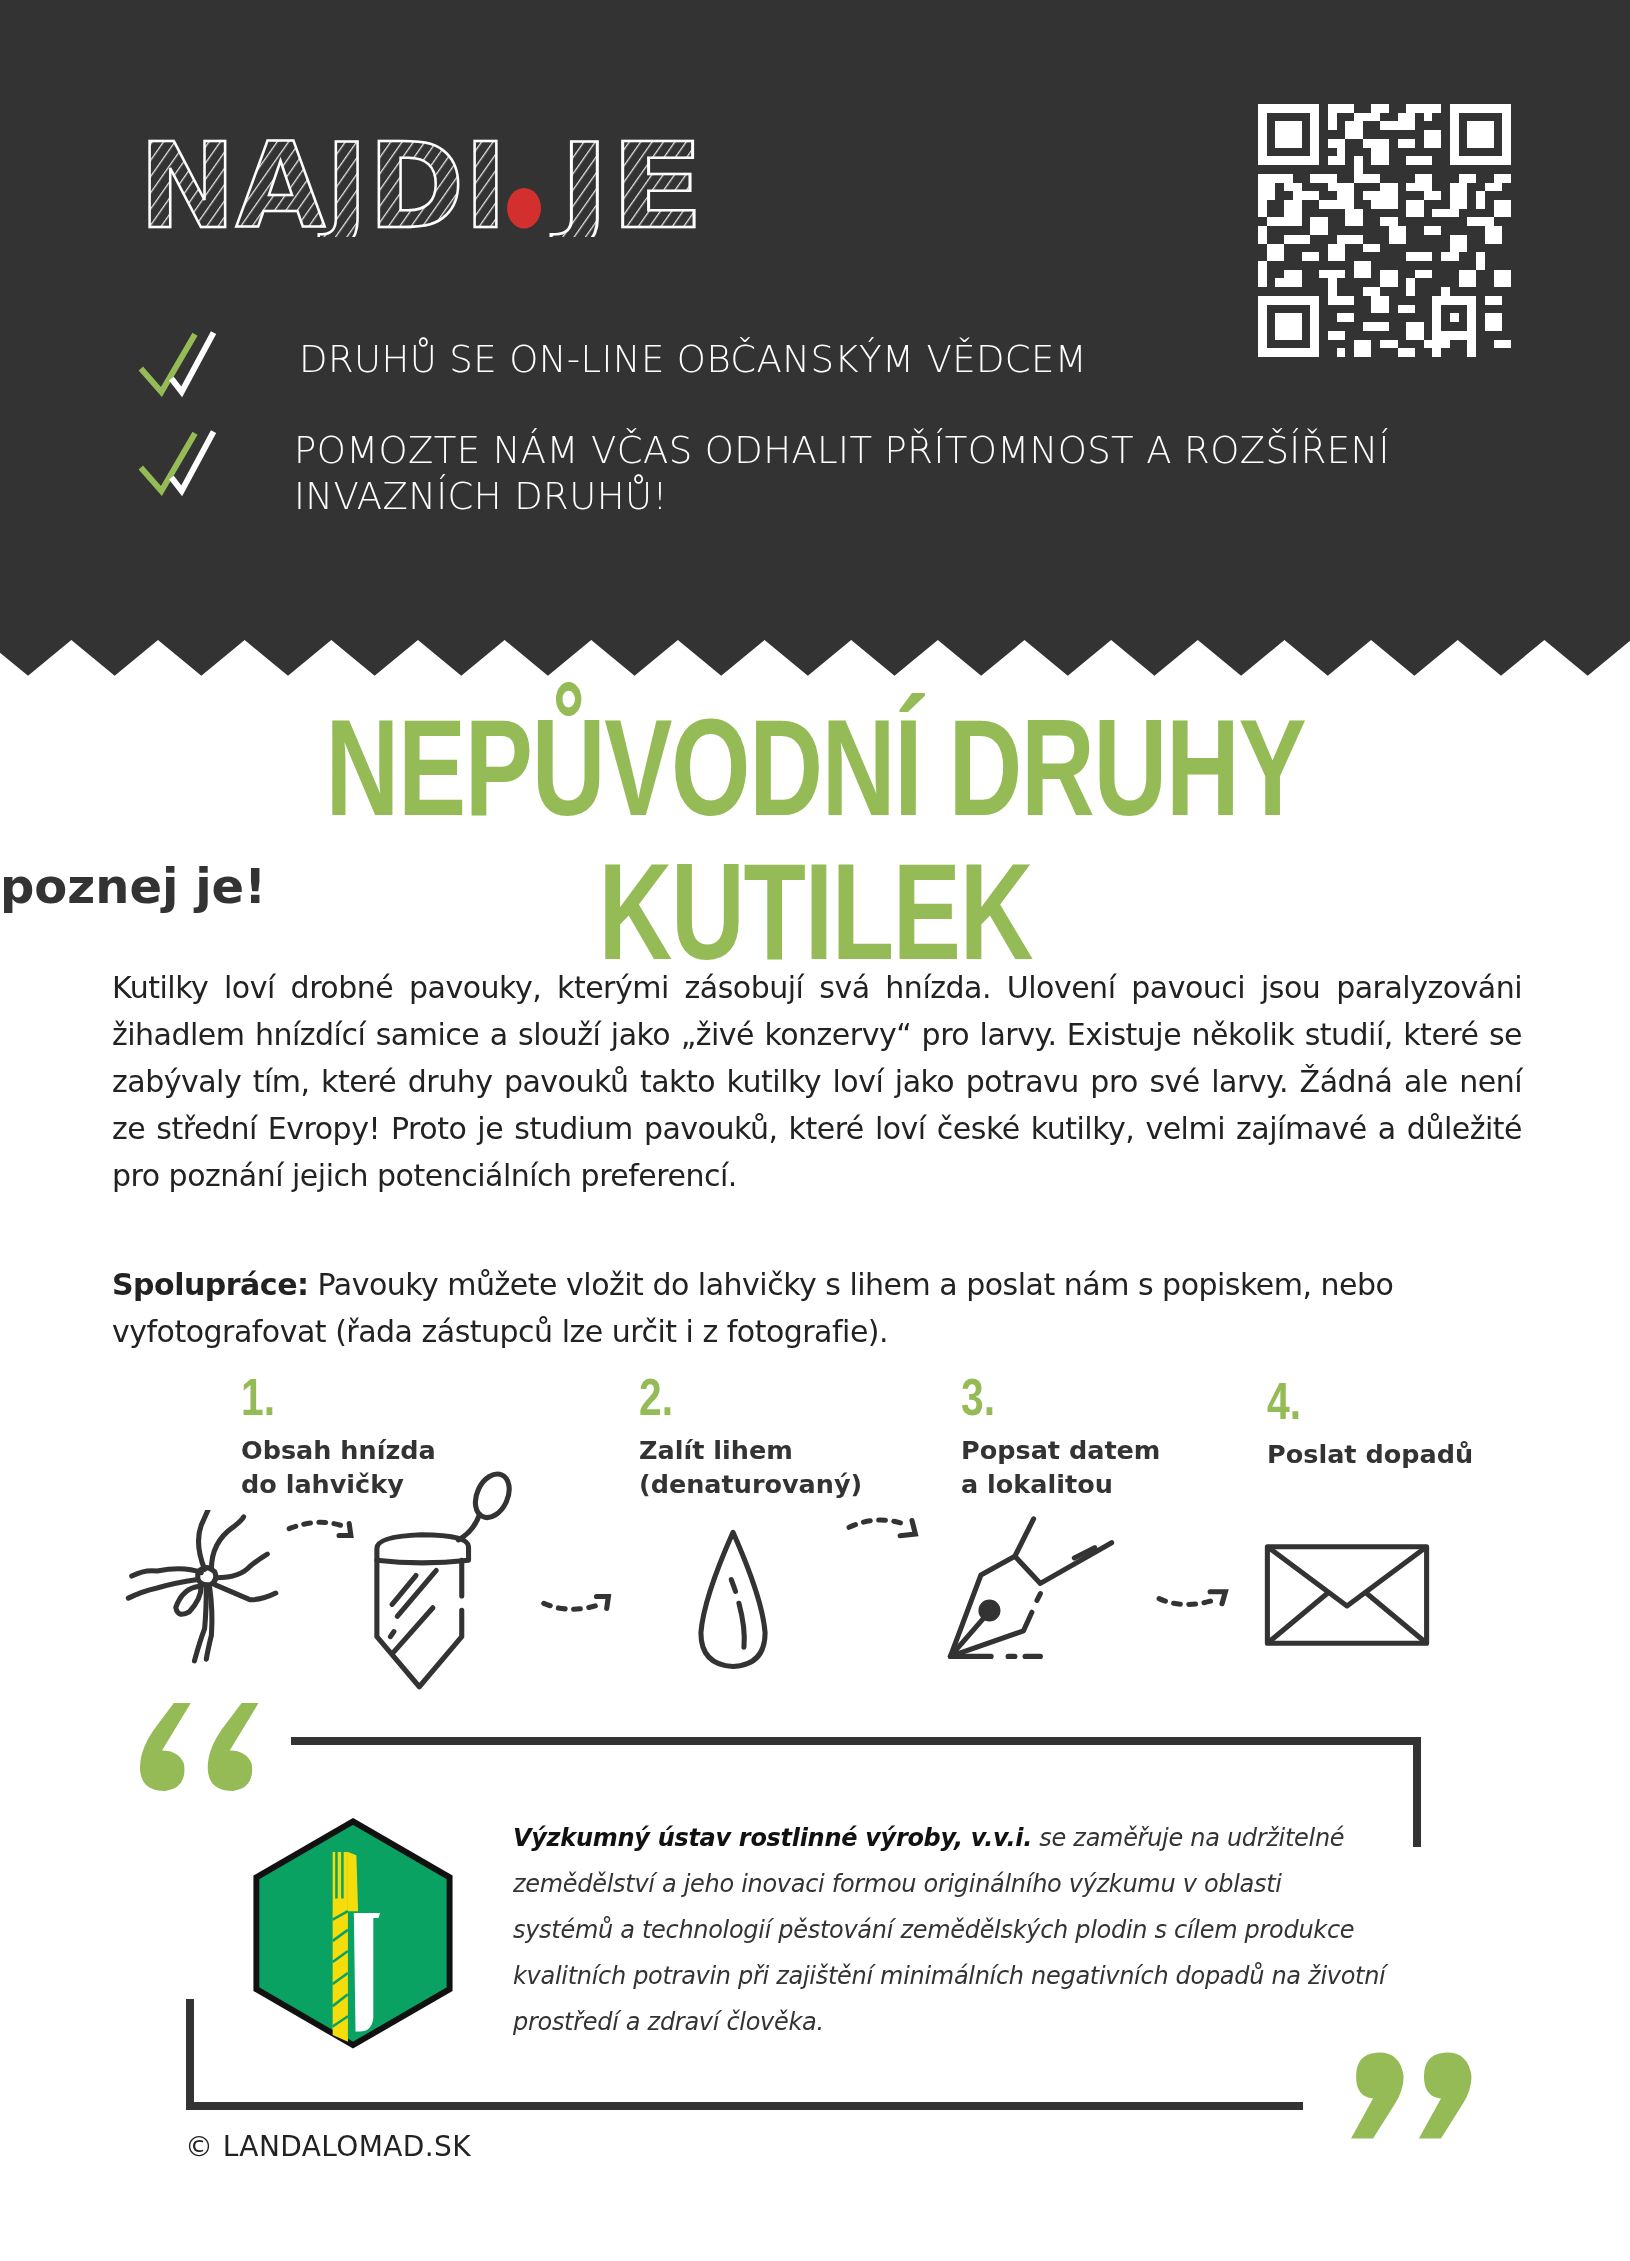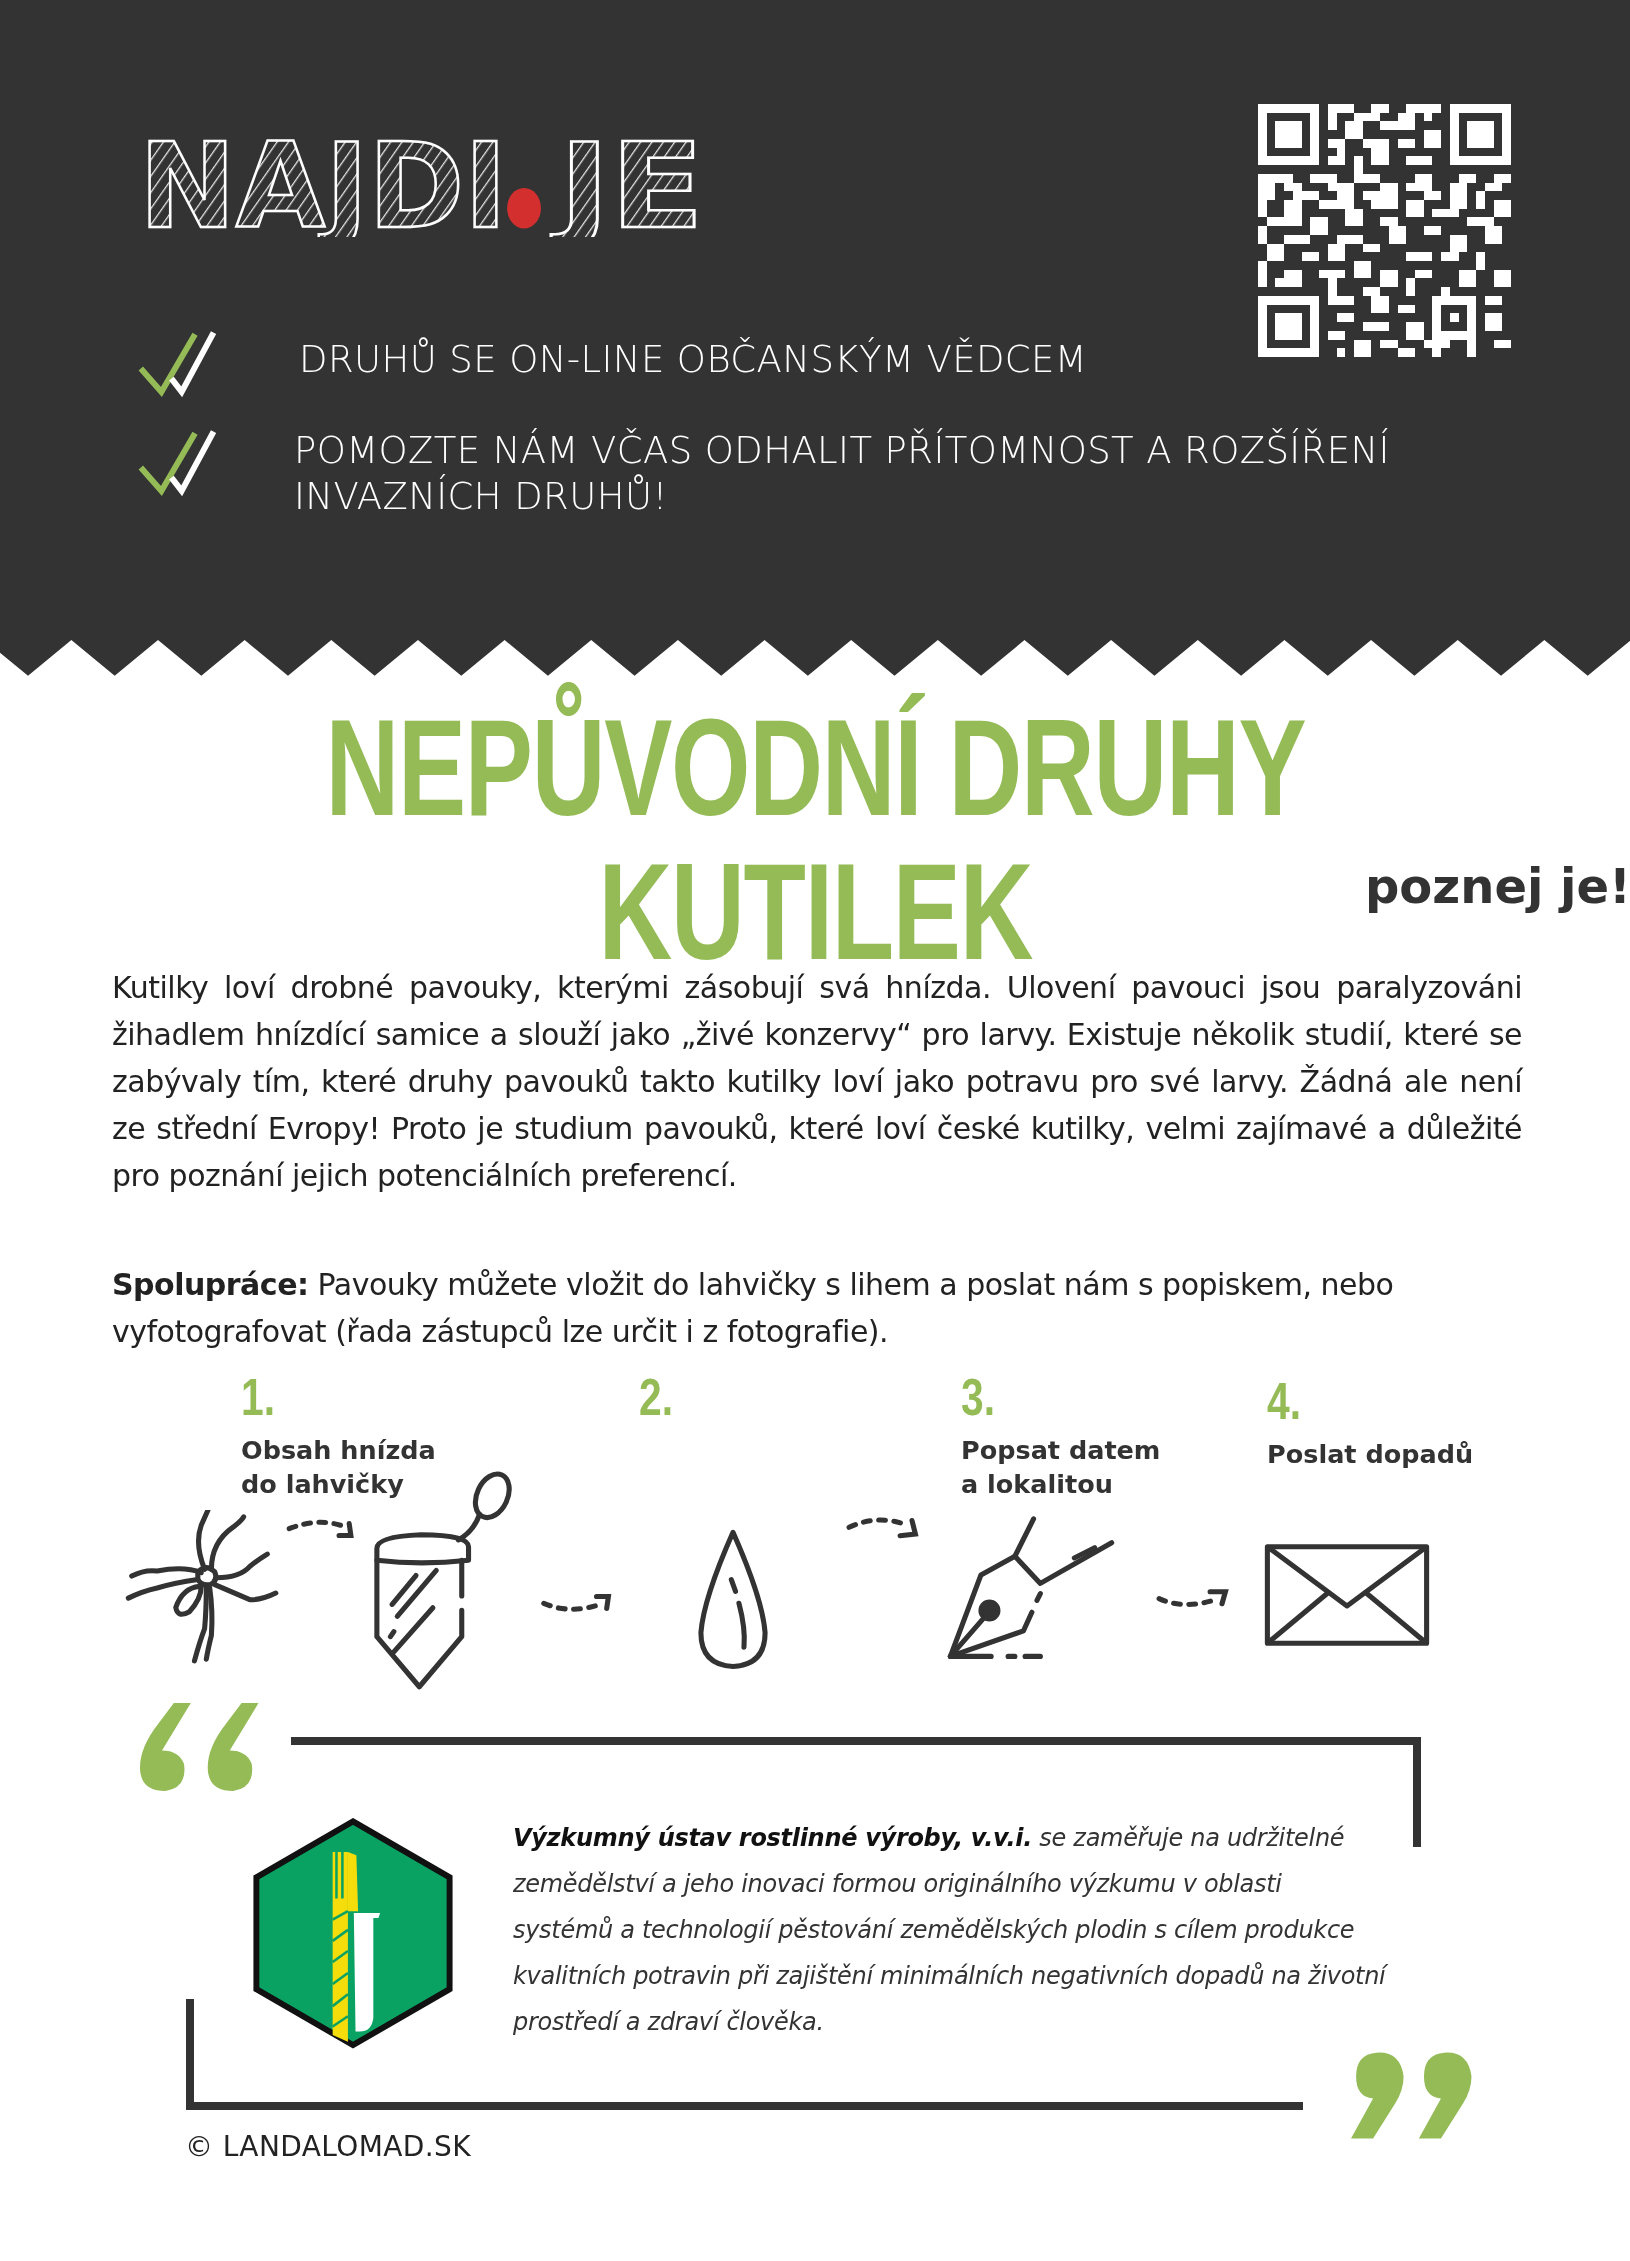--- a/index.html
+++ b/index.html
@@ -25,21 +25,21 @@
   .bullet-2 .text { margin-top: -0.8px; margin-left: 48px; }
 
   
   .title {
     position: absolute; left: 0; top: 695px; width: 1631px; text-align: center;
     color: #94bb56; font-family: "Liberation Sans", sans-serif; font-weight: 700;
     font-size: 138px; line-height: 144px; letter-spacing: -1.7px;
     transform: scaleX(0.74); transform-origin: 815px 0;
   }
   .subtitle {
-    position: absolute; left: 0; top: 858px; width: 1631px; text-align: right;
+    position: absolute; left: 0; top: 858px; width: 1631px; text-align: left;
     font-family: "DejaVu Sans", sans-serif; font-weight: 700; font-size: 48px; color: #333333;
   }
 
   
   .intro {
     position: absolute; left: 112px; top: 964px; width: 1410px;
     font-family: "DejaVu Sans", sans-serif; font-size: 30px; line-height: 47px; color: #222;
     letter-spacing: -0.5px; text-align: justify;
   }
   .coop {
@@ -254,20 +254,22 @@
 <p class="intro">Kutilky loví drobné pavouky, kterými zásobují svá hnízda. Ulovení pavouci jsou paralyzováni žihadlem hnízdící samice a slouží jako „živé konzervy“ pro larvy. Existuje několik studií, které se zabývaly tím, které druhy pavouků takto kutilky loví jako potravu pro své larvy. Žádná ale není ze střední Evropy! Proto je studium pavouků, které loví české kutilky, velmi zajímavé a důležité pro poznání jejich potenciálních preferencí.</p>
 <p class="coop"><b>Spolupráce:</b><span> Pavouky můžete vložit do lahvičky s lihem a poslat nám s popiskem, nebo vyfotografovat (řada zástupců lze určit i z fotografie).</span></p>
 
 <div class="step step-1">
   <span class="num">1.</span>
   <span class="label">Obsah hnízda
 do lahvičky</span>
 </div>
 <div class="step step-2">
   <span class="num">2.</span>
+  <span class="label" style="font-weight:400"><span style="font-weight:700">Zalít lihem
+(denaturovaný)</span></span>
 </div>
 <div class="step step-3">
   <span class="num">3.</span>
   <span class="label"><span style="font-weight: 600; white-space: pre-line;">Popsat </span><span style="font-weight: 700; white-space: pre-line;">datem</span><span style="font-weight: 600; white-space: pre-line;">
 a </span><span style="font-weight: 700; white-space: pre-line;">lokalitou</span></span>
 </div>
 <div class="step step-4">
   <span class="num">4.</span>
   <span class="label">Poslat dopadů</span>
 </div>

